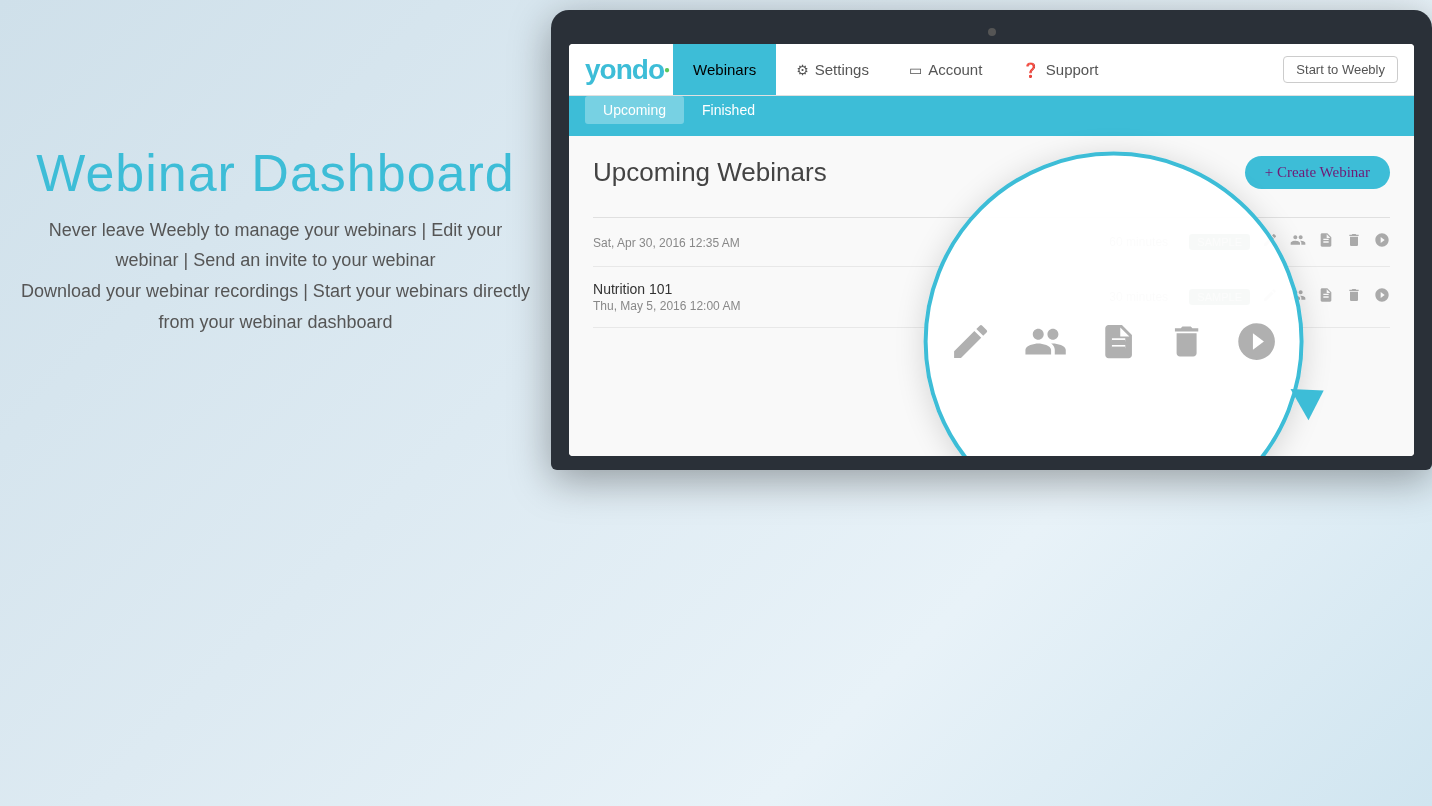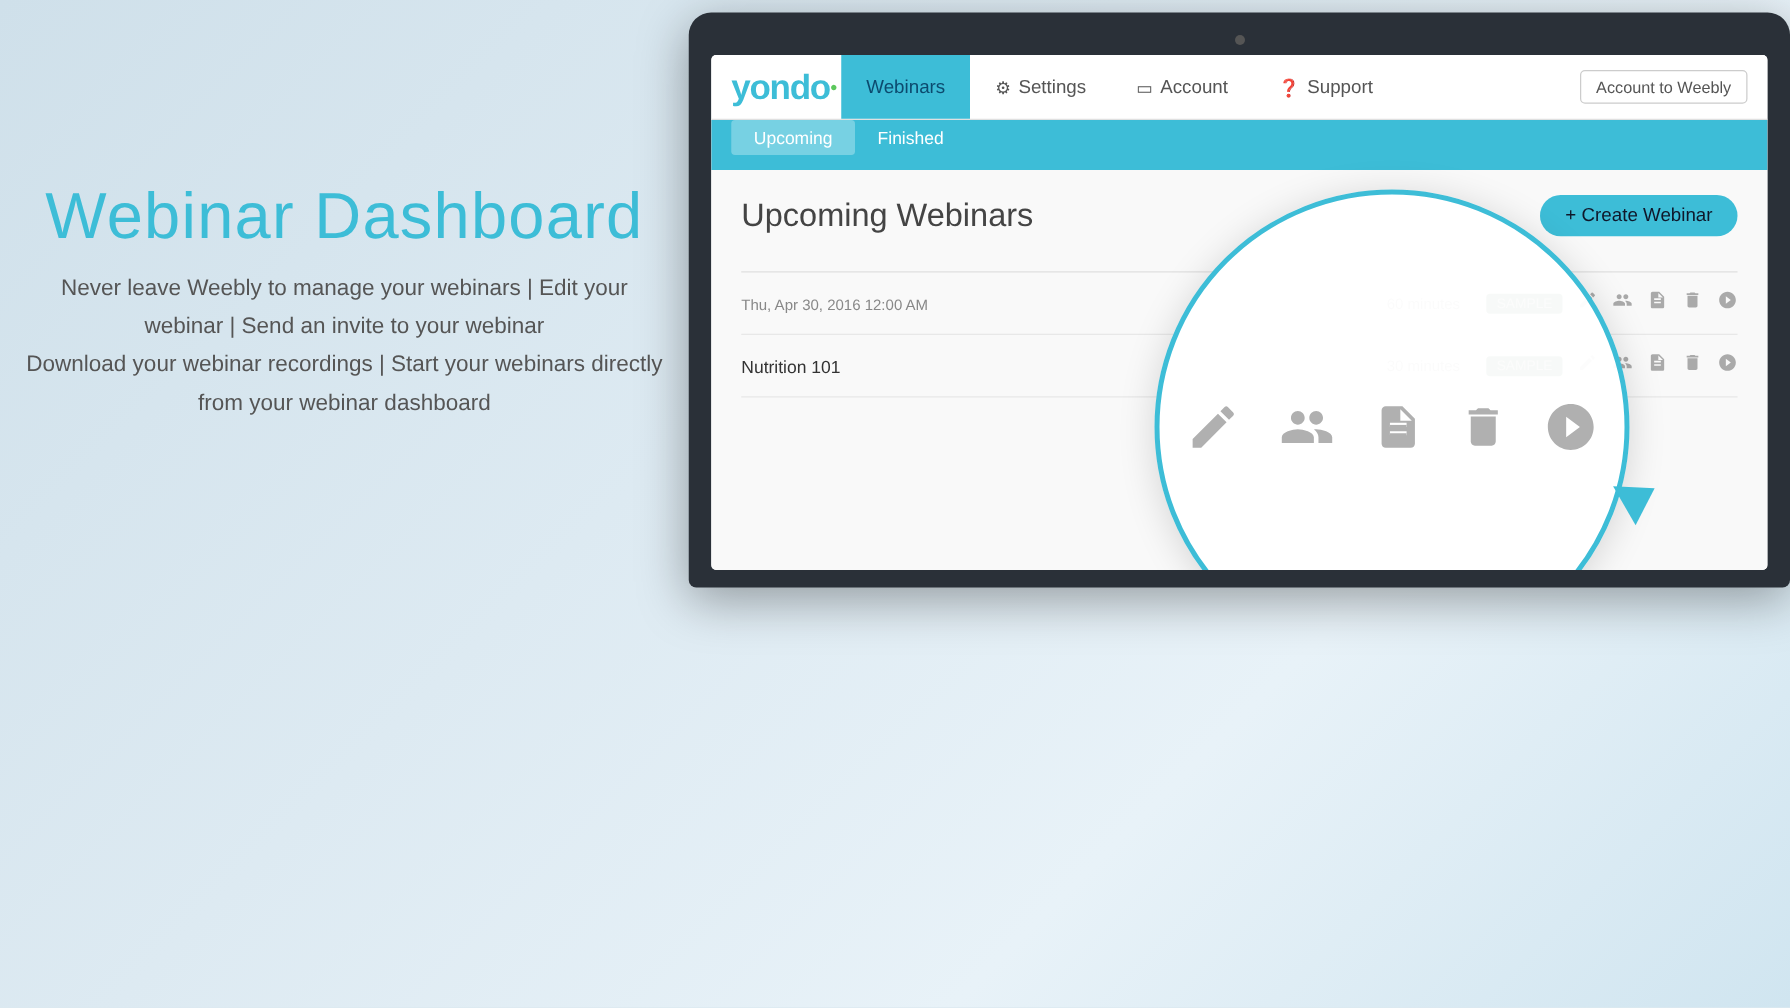--- a/index.html
+++ b/index.html
@@ -124,21 +124,21 @@
       height: 100%;
       padding: 0 20px;
       font-size: 15px;
       color: #555;
       cursor: pointer;
       white-space: nowrap;
     }
 
     .nav-item.active {
       background: #3dbdd7;
-      color: #0c4a6e;
+      color: #000000;
     }
 
     .nav-item .nav-icon {
       margin-right: 6px;
       font-size: 14px;
     }
 
     .nav-return {
       margin-left: auto;
       background: #fff;
@@ -187,26 +187,27 @@
     }
 
     .section-title {
       font-size: 26px;
       color: #444;
       font-weight: 300;
     }
 
     .create-btn {
       background: #3dbdd7;
-      color: #0f172a;
+      color: #701a75;
       border: none;
       border-radius: 20px;
       padding: 8px 20px;
       font-size: 15px;
       cursor: pointer;
+      font-family: Liberation Serif, serif;
     }
 
     
     .webinar-divider {
       border: none;
       border-top: 1px solid #e0e0e0;
       margin: 0;
     }
 
     .webinar-row {
@@ -347,39 +348,39 @@
             <div class="nav-item">
               <span class="nav-icon">▭</span>
               <span>Account</span>
             </div>
             <div class="nav-item">
               <span class="nav-icon">❓</span>
               <span>Support</span>
             </div>
           </div>
 
-          <button class="nav-return">Account to Weebly</button>
+          <button class="nav-return">Start to Weebly</button>
         </div>
 
         <div class="sub-nav">
           <div class="sub-nav-tab active">Upcoming</div>
           <div class="sub-nav-tab">Finished</div>
         </div>
 
         <div class="main-content">
           <div class="content-header">
             <h2 class="section-title">Upcoming Webinars</h2>
             <button class="create-btn">+ Create Webinar</button>
           </div>
 
           <hr class="webinar-divider">
 
           <div class="webinar-row">
             <div class="webinar-info">
-              <div class="webinar-date">Thu, Apr 30, 2016 12:00 AM</div>
+              <div class="webinar-date">Sat, Apr 30, 2016 12:35 AM</div>
             </div>
             <div class="webinar-duration">60 minutes</div>
             <div class="webinar-actions">
               <span class="sample-badge">SAMPLE</span>
               <span class="action-icon">
                 <svg class="icon-svg-sm" viewBox="0 0 24 24">
                     <path d="M3 17.25V21h3.75L17.81 9.94l-3.75-3.75L3 17.25zM20.71 7.04a1 1 0 000-1.41l-2.34-2.34a1 1 0 00-1.41 0l-1.83 1.83 3.75 3.75 1.83-1.83z"></path>
                   </svg>
               </span>
               <span class="action-icon">
@@ -401,20 +402,21 @@
                 <svg class="icon-svg-sm" viewBox="0 0 24 24">
                     <path d="M12 2C6.48 2 2 6.48 2 12s4.48 10 10 10 10-4.48 10-10S17.52 2 12 2zm-2 14.5v-9l6 4.5-6 4.5z"></path>
                   </svg>
               </span>
             </div>
           </div>
 
           <div class="webinar-row">
             <div class="webinar-info">
               <div class="webinar-name">Nutrition 101</div>
+              <div class="webinar-date">Thu, May 5, 2016 12:00 AM</div>
             </div>
             <div class="webinar-duration">30 minutes</div>
             <div class="webinar-actions">
               <span class="sample-badge">SAMPLE</span>
               <span class="action-icon">
                 <svg class="icon-svg-sm" viewBox="0 0 24 24">
                     <path d="M3 17.25V21h3.75L17.81 9.94l-3.75-3.75L3 17.25zM20.71 7.04a1 1 0 000-1.41l-2.34-2.34a1 1 0 00-1.41 0l-1.83 1.83 3.75 3.75 1.83-1.83z"></path>
                   </svg>
               </span>
               <span class="action-icon">

